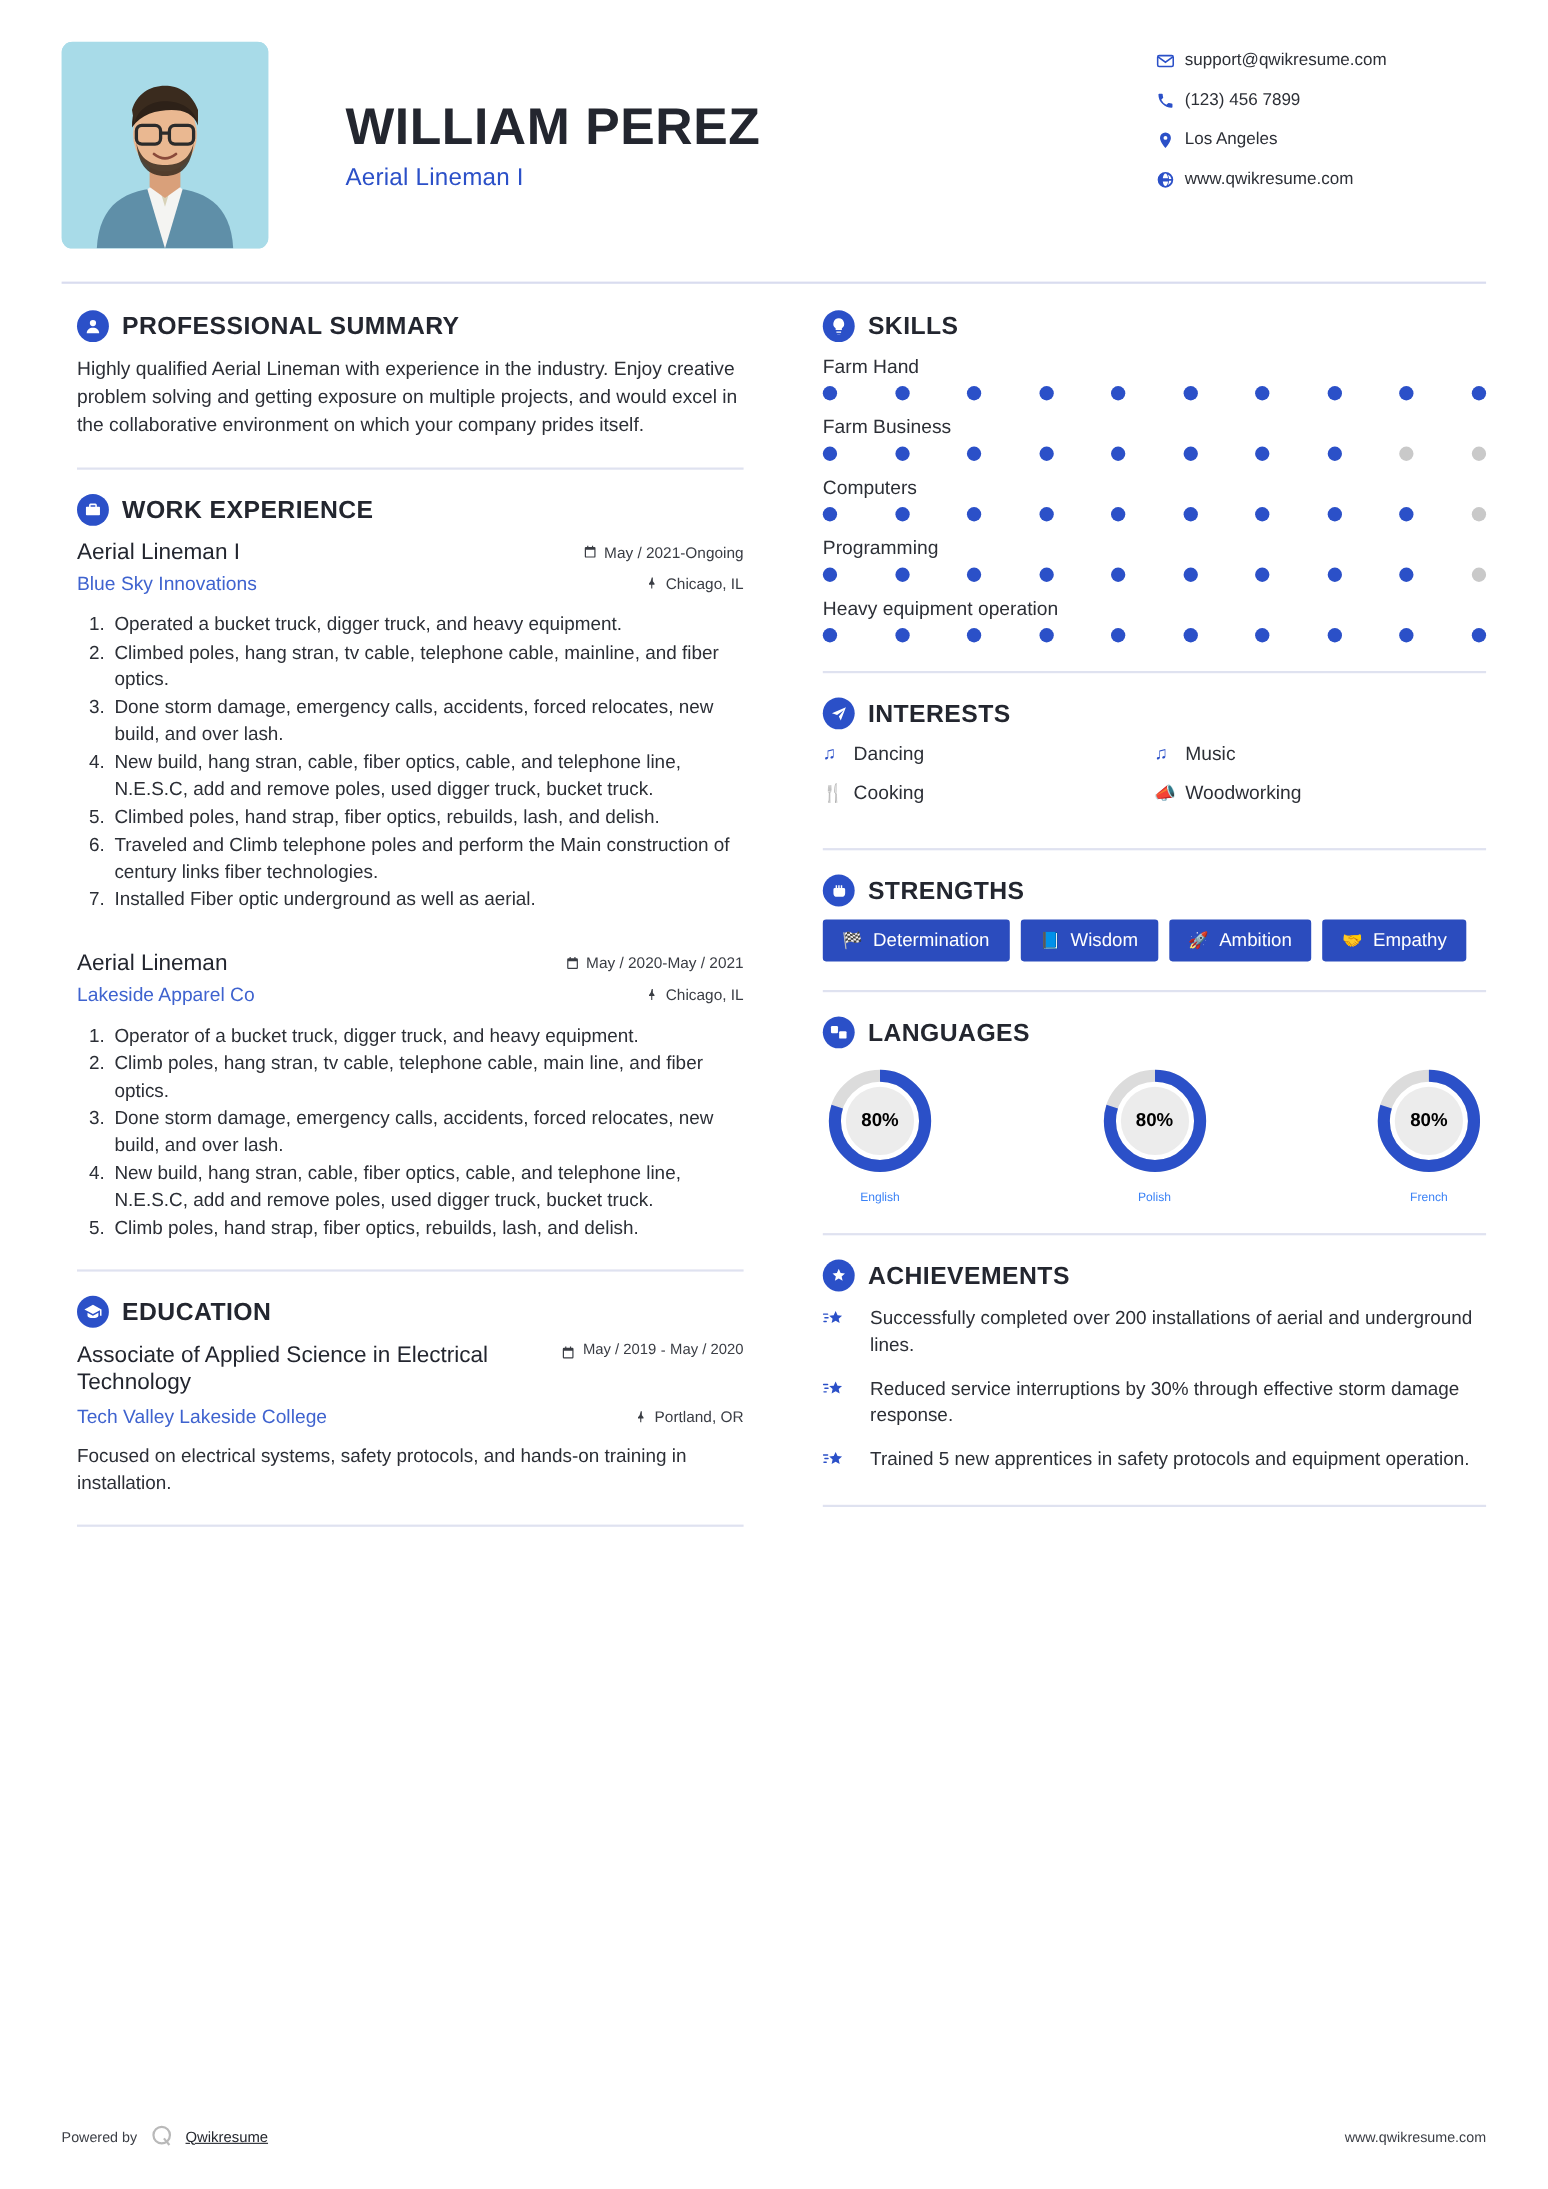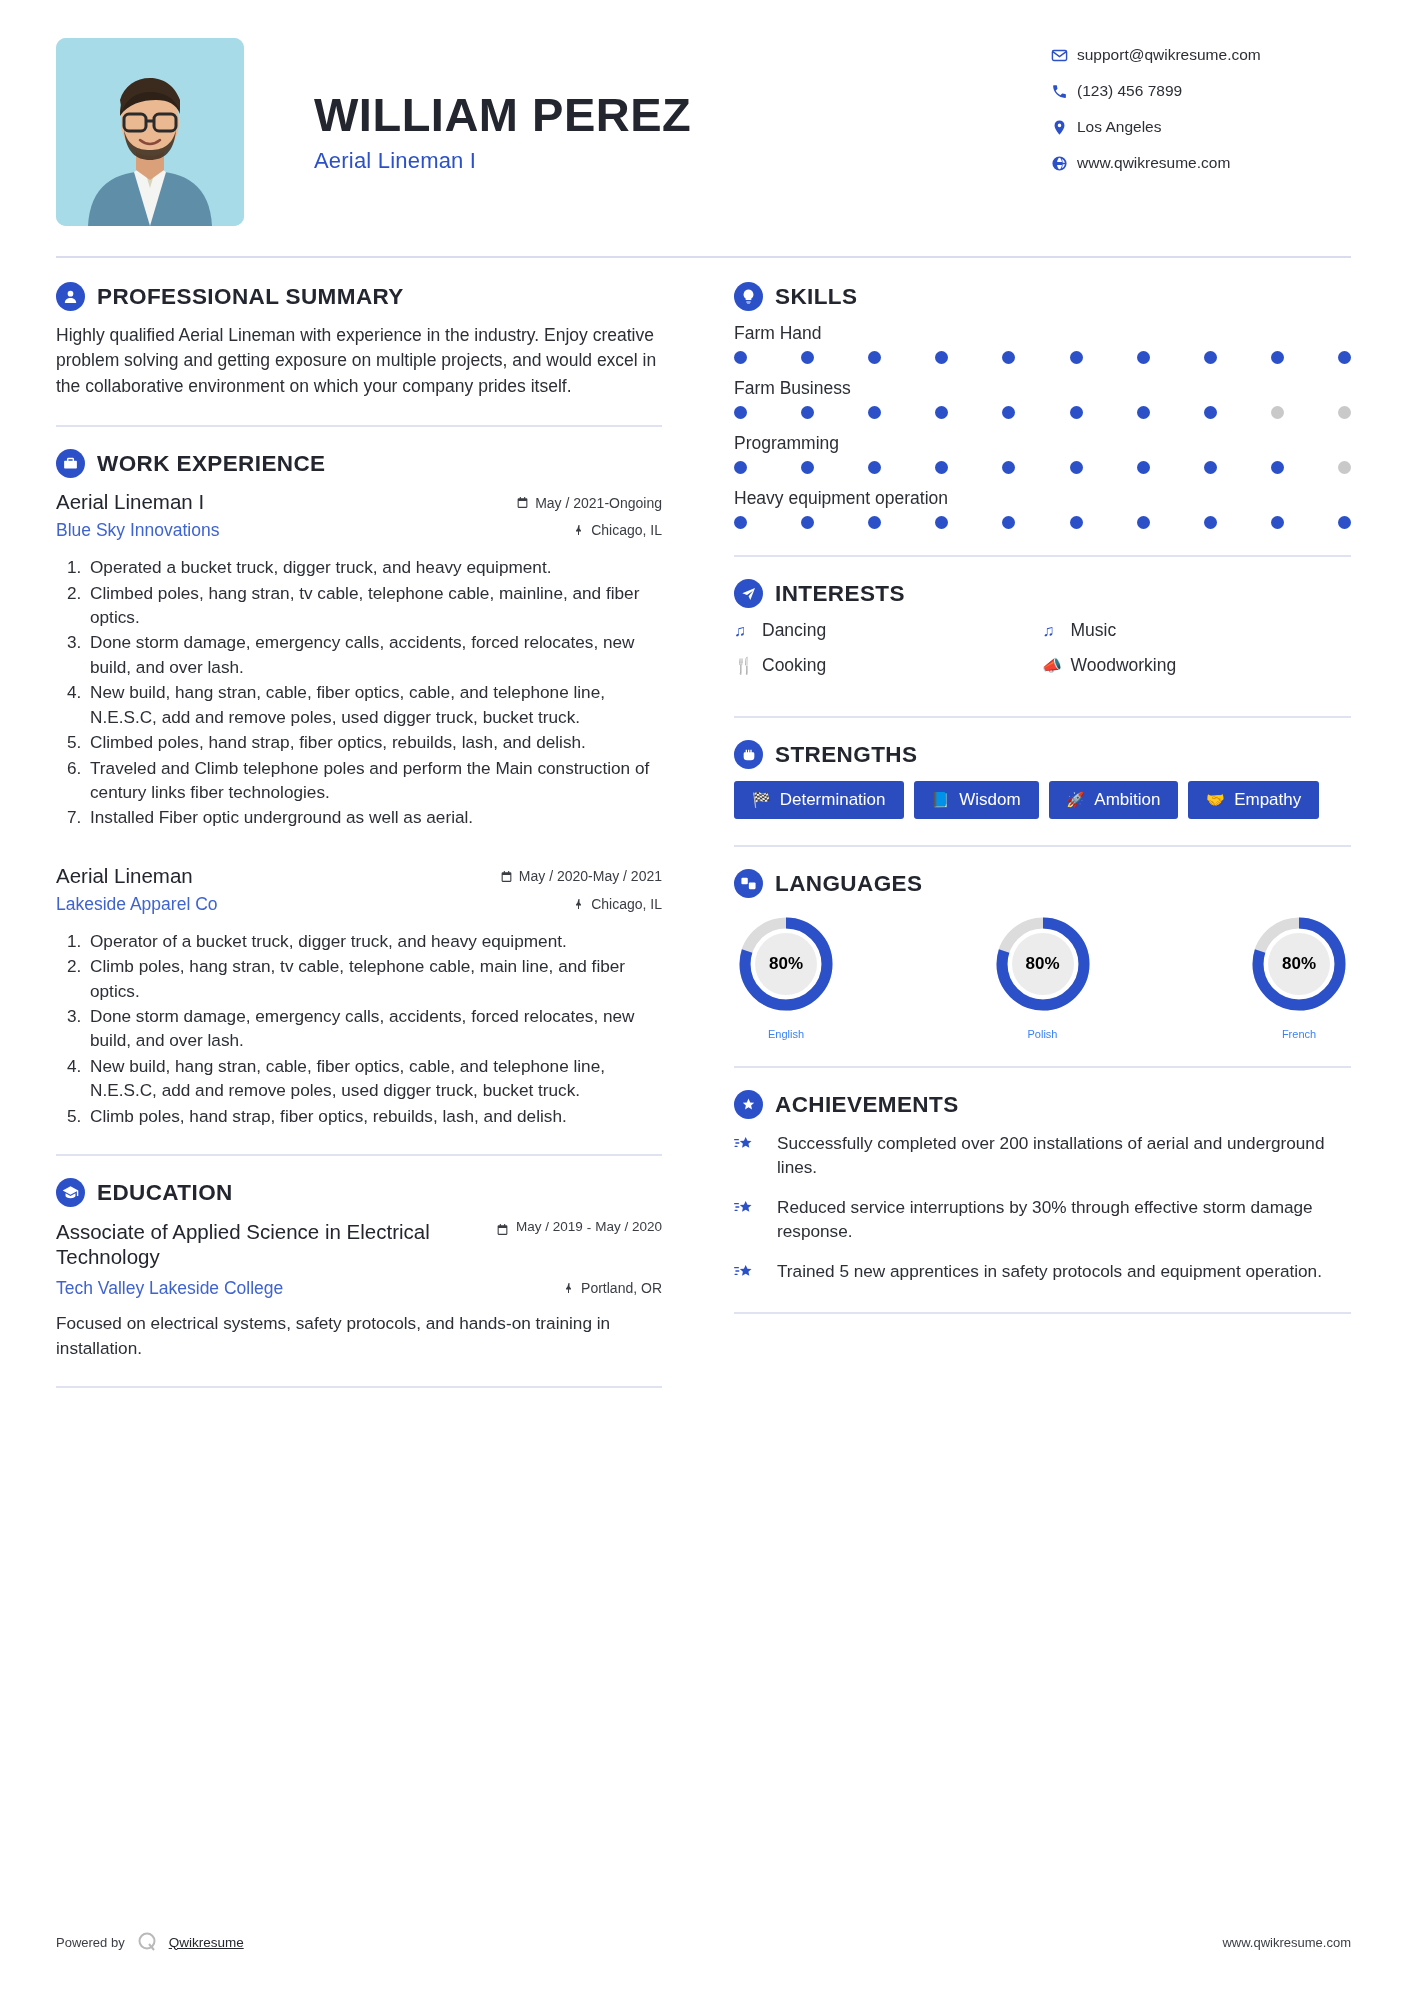--- a/index.html
+++ b/index.html
@@ -34,21 +34,21 @@
   .contact-row { display: flex; align-items: center; margin-bottom: 18px; font-size: 15.5px; color: #2c2f36; }
   .contact-ic {
     width: 26px; flex: 0 0 26px; color: #2b50c8; display: flex; align-items: center;
   }
   .contact-ic svg { display:block; }
 
   .rule { height: 2px; background: #d9dcef; margin: 30px 0 0 0; }
 
   
   .cols { display: flex; padding-top: 24px; }
-  .left { width: 640px; flex: 0 0 640px; padding-right: 34px; }
+  .left { width: 640px; flex: 0 0 640px; padding-right: 34px; margin-left: 14px; }
   .right { flex: 1; padding-left: 38px; }
 
   .sec-head { display: flex; align-items: center; margin-bottom: 12px; }
   .sec-ic {
     width: 29px; height: 29px; border-radius: 50%; background: #2b50c8;
     color: #fff; display: flex; align-items: center; justify-content: center;
     flex: 0 0 29px; margin-right: 12px;
   }
   .sec-ic svg { display: block; }
   .sec-title {
@@ -370,20 +370,35 @@
               <div class="dots">
                 <span class="dot on"></span>
                 <span class="dot on"></span>
                 <span class="dot on"></span>
                 <span class="dot on"></span>
                 <span class="dot on"></span>
                 <span class="dot on"></span>
                 <span class="dot on"></span>
                 <span class="dot on"></span>
                 <span class="dot"></span>
+                <span class="dot"></span>
+              </div>
+            </div>
+            <div class="skill">
+              <div class="skill-name">Computers</div>
+              <div class="dots">
+                <span class="dot on"></span>
+                <span class="dot on"></span>
+                <span class="dot on"></span>
+                <span class="dot on"></span>
+                <span class="dot on"></span>
+                <span class="dot on"></span>
+                <span class="dot on"></span>
+                <span class="dot on"></span>
+                <span class="dot on"></span>
                 <span class="dot"></span>
               </div>
             </div>
             <div class="skill">
               <div class="skill-name">Programming</div>
               <div class="dots">
                 <span class="dot on"></span>
                 <span class="dot on"></span>
                 <span class="dot on"></span>
                 <span class="dot on"></span>

